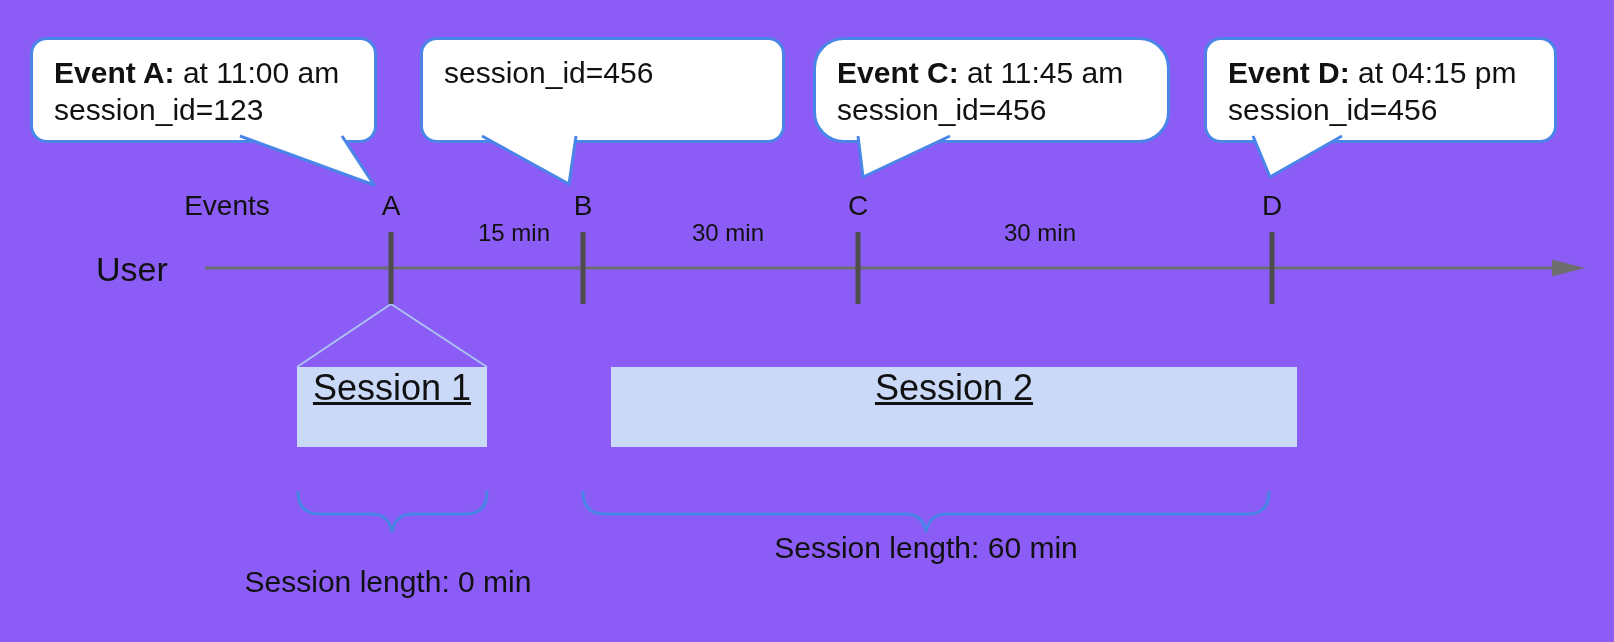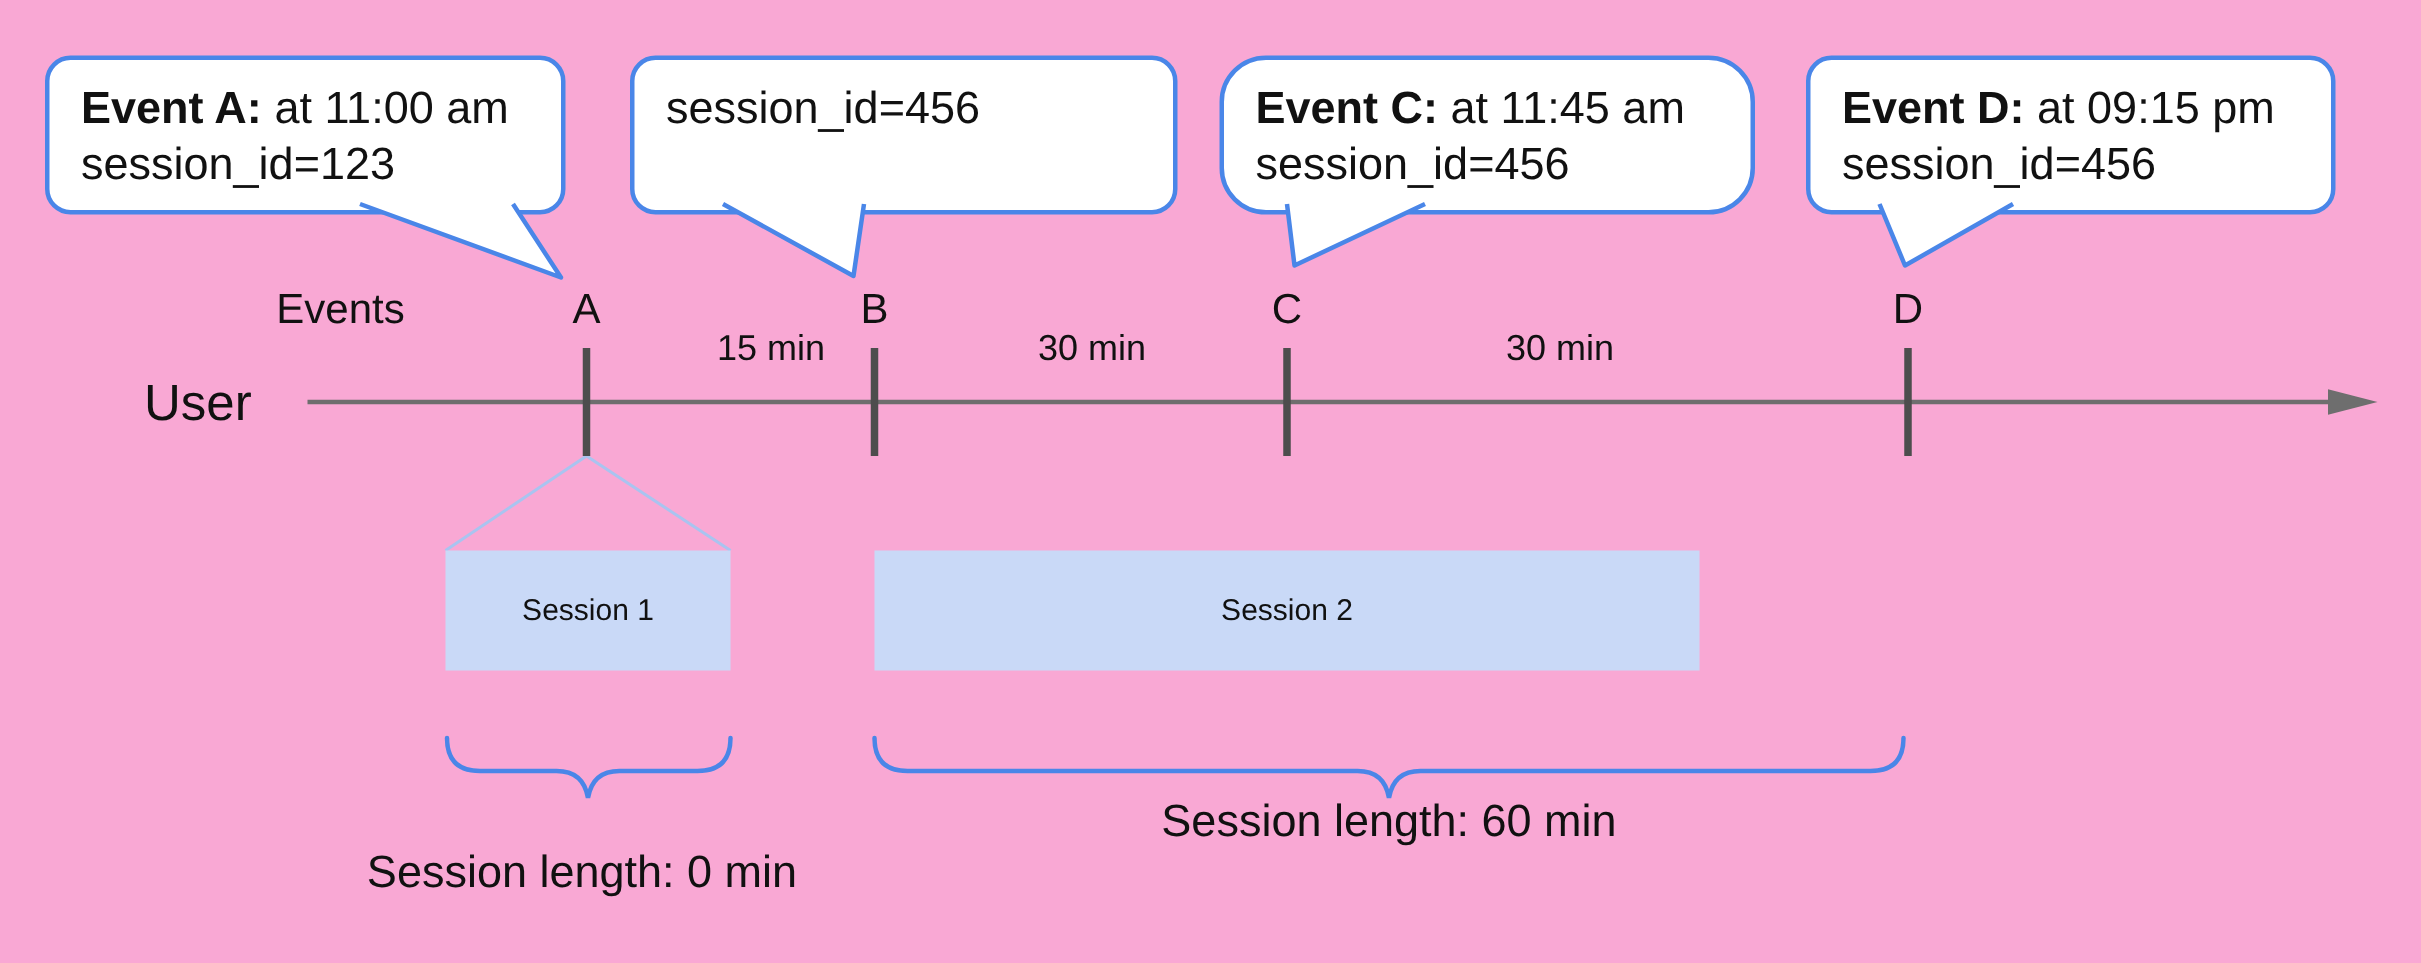--- a/index.html
+++ b/index.html
@@ -1,19 +1,19 @@
 <!DOCTYPE html>
 <html><head>
 <meta charset="utf-8">
 <style>
   html,body{margin:0;padding:0;background:#ffffff;}
   .canvas{
     position:relative;
     width:1614px;height:642px;
-    background:#f9a8d4;
+    background:#8b5cf6;
     font-family:"Liberation Sans", sans-serif;
     color:#111111;
     overflow:hidden;
   }
   .layer{position:absolute;left:0;top:0;width:1614px;height:642px;}
   .layer.top{pointer-events:none;}
   .abs{position:absolute;}
   .bubble{
     position:absolute;
     box-sizing:border-box;
@@ -24,24 +24,25 @@
     z-index:1;
   }
   .bubble .line{font-size:30px;line-height:37px;white-space:nowrap;}
   .bubble .b{font-weight:bold;}
   .tick-label{font-size:28px;text-align:center;z-index:3;}
   .axis-label{font-size:28px;z-index:3;}
   .user-label{font-size:34px;z-index:3;}
   .interval-label{font-size:24px;text-align:center;z-index:3;}
   .session-box{
     position:absolute;
-    display:flex;align-items:center;justify-content:center;
+    display:flex;justify-content:center;
     background:#c9d9f7;
-    font-size:20px;
+    font-size:36px;
     z-index:1;
+    text-decoration:underline;
   }
   .length-label{font-size:30px;text-align:center;z-index:3;}
 </style>
 </head>
 <body>
 
 <div class="canvas">
 
   <svg class="layer" viewBox="0 0 1614 642">
 
@@ -68,21 +69,21 @@
   <div class="bubble" style="left:420px;top:37px;width:365px;height:106px;">
     <div class="line">session_id=456</div>
   </div>
 
   <div class="bubble" style="left:813px;top:37px;width:357px;height:106px;border-radius:31px;">
     <div class="line"><span class="b">Event C:</span> <span>at 11:45 am</span></div>
     <div class="line">session_id=456</div>
   </div>
 
   <div class="bubble" style="left:1204px;top:37px;width:353px;height:106px;">
-    <div class="line"><span class="b">Event D:</span> <span>at 09:15 pm</span></div>
+    <div class="line"><span class="b">Event D:</span> <span>at 04:15 pm</span></div>
     <div class="line">session_id=456</div>
   </div>
 
   <svg class="layer top" style="z-index:2;" viewBox="0 0 1614 642">
     <path d="M 240,136 L 374,185 L 342,136" stroke-width="3" stroke-linejoin="round" stroke="#4a86e8" fill="#ffffff"></path>
     <path d="M 482,136 L 569,184 L 576,136" stroke-width="3" stroke-linejoin="round" stroke="#4a86e8" fill="#ffffff"></path>
     <path d="M 858,136 L 863,177 L 950,136" stroke-width="3" stroke-linejoin="round" stroke="#4a86e8" fill="#ffffff"></path>
     <path d="M 1253,136 L 1270,177 L 1342,136" stroke-width="3" stroke-linejoin="round" stroke="#4a86e8" fill="#ffffff"></path>
   </svg>
 
@@ -94,20 +95,20 @@
 
   <div class="abs user-label" style="left:96px;top:250px;">User</div>
 
   <div class="abs interval-label" style="left:430px;top:219px;width:120px;text-align:right;">15 min</div>
   <div class="abs interval-label" style="left:668px;top:219px;width:120px;">30 min</div>
   <div class="abs interval-label" style="left:980px;top:219px;width:120px;">30 min</div>
 
   <div class="session-box" style="left:297px;top:367px;width:190px;height:80px;">
     <span>Session 1</span>
   </div>
-  <div class="session-box" style="left:583px;top:367px;width:550px;height:80px;">
+  <div class="session-box" style="left:611px;top:367px;width:686px;height:80px;">
     <span>Session 2</span>
   </div>
 
   <div class="abs length-label" style="left:213px;top:565px;width:350px;">Session length: 0 min</div>
   <div class="abs length-label" style="left:726px;top:531px;width:400px;">Session length: 60 min</div>
 
 </div>
 
 </body></html>

